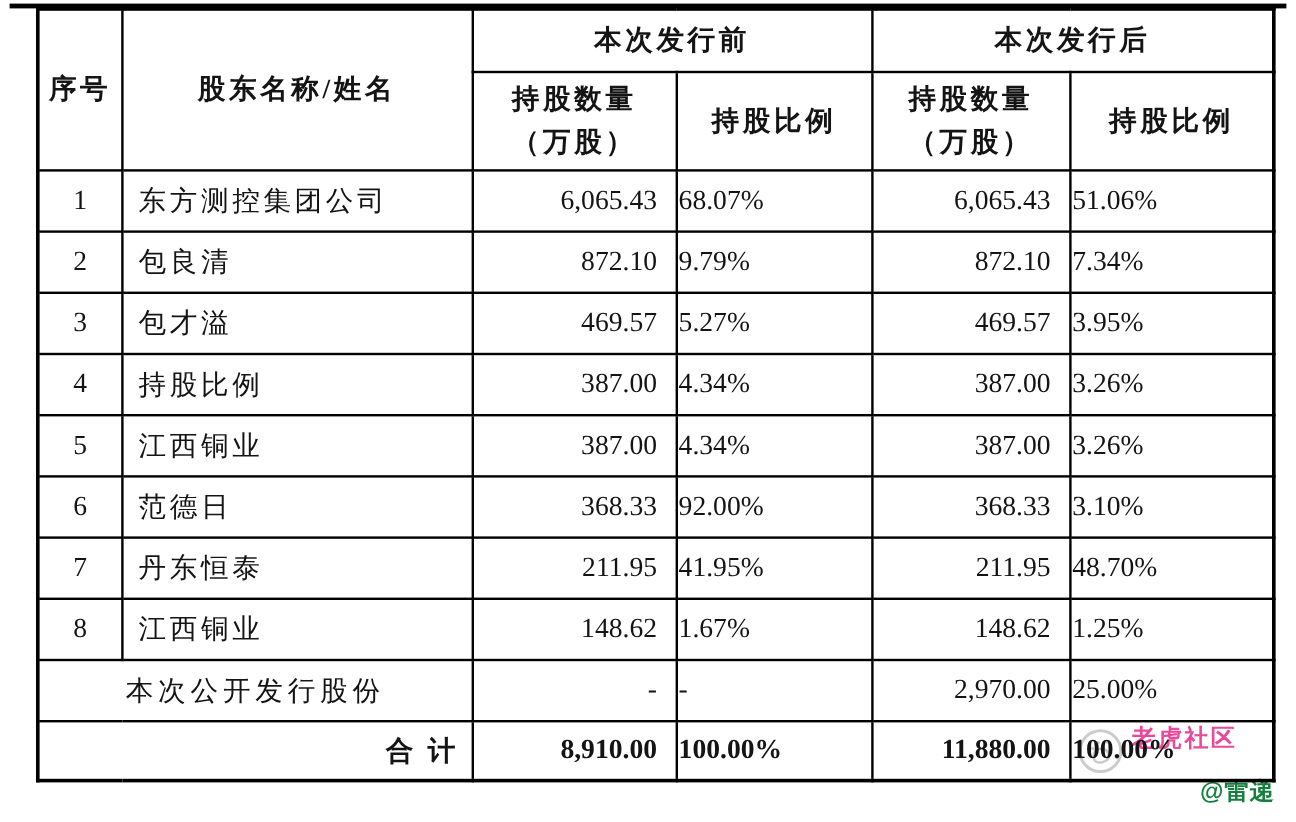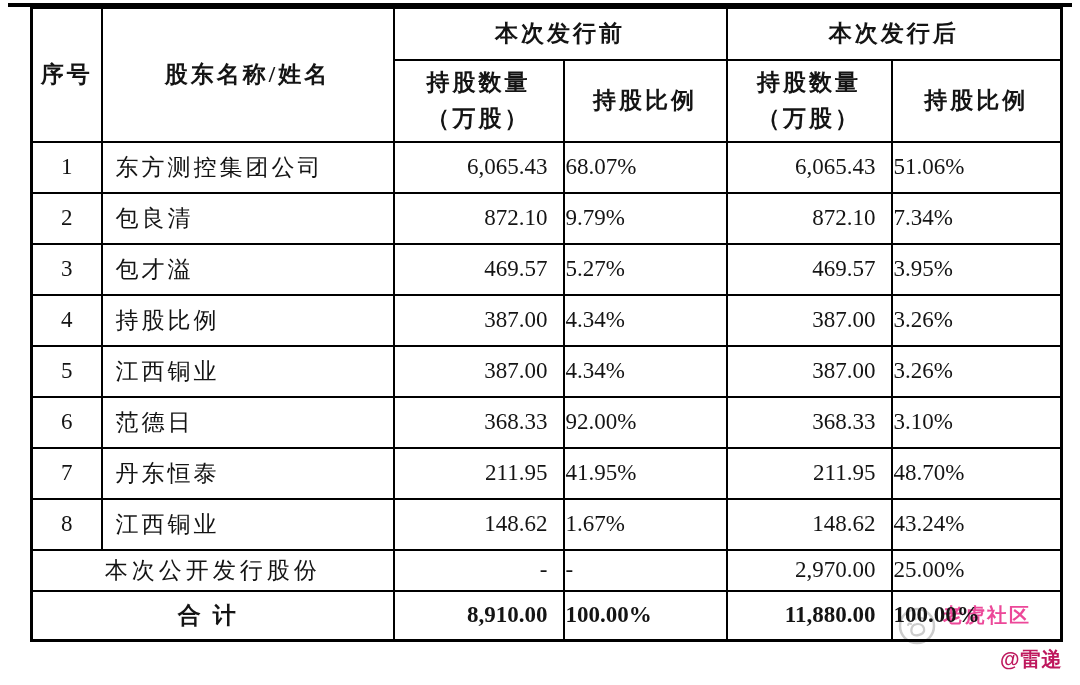--- a/index.html
+++ b/index.html
@@ -38,40 +38,40 @@
     border: 2px solid #000;
     vertical-align: middle;
     font-size: 23px;
     background: transparent;
     overflow: hidden;
     white-space: nowrap;
   }
   tr.hr1 { height: 52px; }
   tr.hr2 { height: 82px; }
   tr.dr  { height: 51px; }
-  tr.ir  { height: 41px; }
+  tr.ir  { height: 51px; }
   tr.total-row { height: 50px; }
   th { font-weight: bold; }
   .cn { letter-spacing: 3px; }
   .center { text-align: center; }
   .qty-head span { display: block; line-height: 36px; }
   td.seq { text-align: center; }
   td.name {
     text-align: left;
     padding-left: 13px;
     letter-spacing: 3px;
   }
   td.num { text-align: right; padding-right: 15px; border-radius: 11px; }
   td.pct { text-align: left; }
   td.merged-label {
     text-align: center;
     letter-spacing: 4px;
   }
   tr.total-row td { font-weight: bold; }
-  tr.total-row td.merged-label { letter-spacing: 12px; }
+  tr.total-row td.merged-label { letter-spacing: 12px; text-align: right; }
   
   .wm-logo {
     position: absolute;
     left: 896px;
     top: 605px;
     width: 42px;
     height: 42px;
   }
   .wm-text {
     position: absolute;
@@ -82,21 +82,21 @@
     color: #ec4899;
     letter-spacing: 2px;
     font-family: "Liberation Sans", sans-serif;
   }
   .wm-author {
     position: absolute;
     left: 1000px;
     top: 646px;
     font-size: 20px;
     font-weight: bold;
-    color: #be185d;
+    color: #15803d;
     letter-spacing: 1px;
     font-family: "Liberation Sans", sans-serif;
   }
 </style>
 </head>
 <body>
 
 <div class="page">
 
   <div class="top-rule"></div>
@@ -200,21 +200,21 @@
         <td class="pct">41.95%</td>
         <td class="num">211.95</td>
         <td class="pct">48.70%</td>
       </tr>
       <tr class="dr">
         <td class="seq">8</td>
         <td class="name">江西铜业</td>
         <td class="num">148.62</td>
         <td class="pct">1.67%</td>
         <td class="num">148.62</td>
-        <td class="pct">43.24%</td>
+        <td class="pct">1.25%</td>
       </tr>
       <tr class="ir">
         <td colspan="2" class="merged-label">本次公开发行股份</td>
         <td class="num">-</td>
         <td class="pct">-</td>
         <td class="num">2,970.00</td>
         <td class="pct">25.00%</td>
       </tr>
       <tr class="total-row">
         <td colspan="2" class="merged-label">合计</td>

